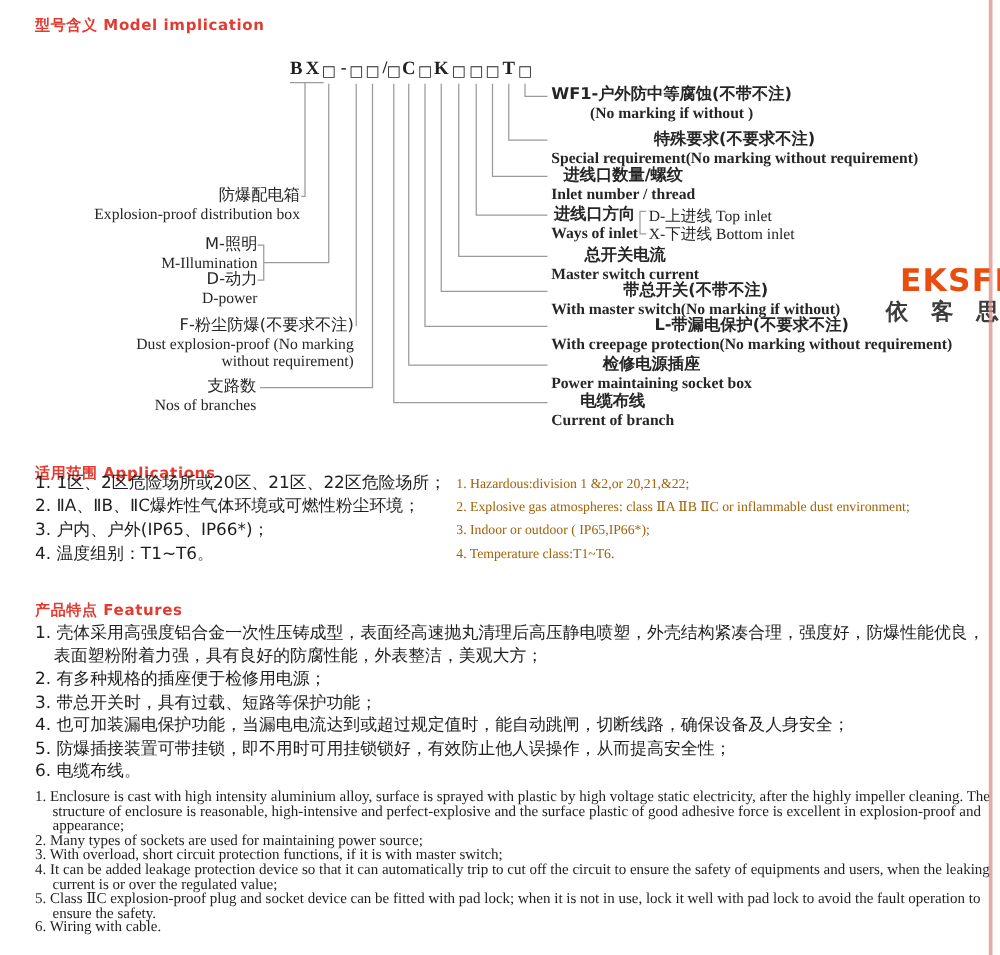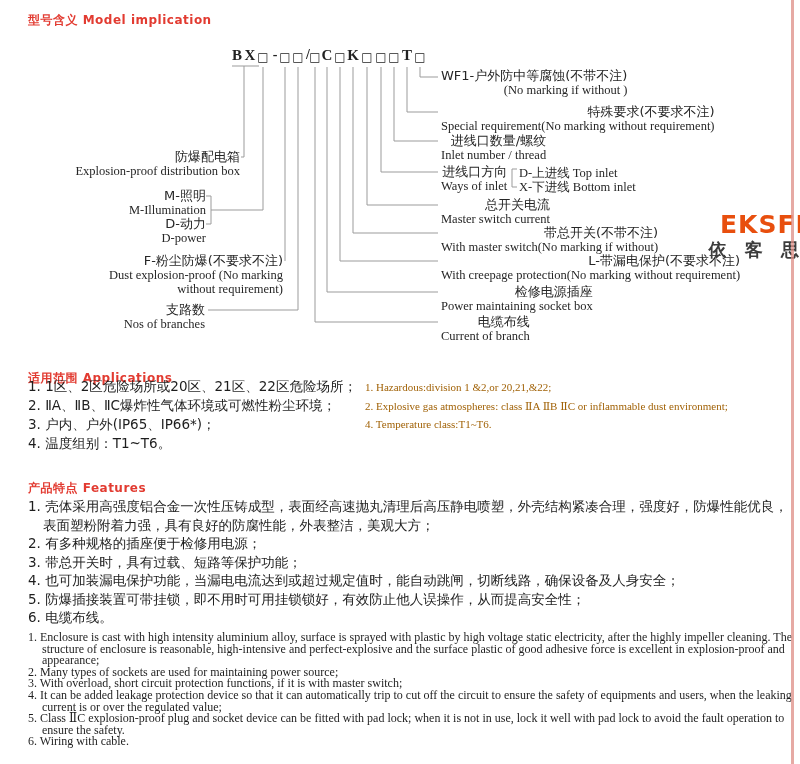--- a/index.html
+++ b/index.html
@@ -13,21 +13,21 @@
   .cc{position:absolute;top:47px;width:16px;text-align:center;
       font-family:"Liberation Serif","DejaVu Serif",serif;font-weight:bold;font-size:15px;color:#222;}
   .cc.sq{font-family:"DejaVu Sans",sans-serif;font-weight:normal;font-size:12px;top:50px;}
   .cc.pn{font-size:14px;}
 
   
   #tree{position:absolute;left:0;top:0;pointer-events:none;}
 
   
   .llabel{position:absolute;text-align:right;}
-  .rlabel{position:absolute;text-align:right;}
+  .rlabel{position:absolute;text-align:center;font-weight:bold;}
   .lab-zh{font-size:13px;line-height:14px;font-family:"DejaVu Sans",sans-serif;color:#262626;white-space:nowrap;}
   .lab-en{font-size:12.5px;line-height:14px;font-family:"Liberation Serif","DejaVu Serif",serif;
           color:#262626;white-space:nowrap;}
 
   
   #inlet-opts{position:absolute;left:519px;top:166px;}
   #inlet-opts .opt{font-size:12.5px;line-height:14px;white-space:nowrap;
                    font-family:"Liberation Serif","DejaVu Serif",serif;color:#262626;}
 
   
@@ -184,20 +184,21 @@
   <div id="app-zh">
     <div class="item">1. 1区、2区危险场所或20区、21区、22区危险场所；</div>
     <div class="item">2. ⅡA、ⅡB、ⅡC爆炸性气体环境或可燃性粉尘环境；</div>
     <div class="item">3. 户内、户外(IP65、IP66*)；</div>
     <div class="item">4. 温度组别：T1~T6。</div>
   </div>
 
   <div id="app-en">
     <div class="item">1. Hazardous:division 1 &amp;2,or 20,21,&amp;22;</div>
     <div class="item">2. Explosive gas atmospheres: class ⅡA ⅡB ⅡC or inflammable dust environment;</div>
+    <div class="item">3. Indoor or outdoor ( IP65,IP66*);</div>
     <div class="item">4. Temperature class:T1~T6.</div>
   </div>
 
   <div class="red-hd" style="left:28px;top:480px">产品特点  Features</div>
 
   <div id="feat-zh">
     <div class="item">1. 壳体采用高强度铝合金一次性压铸成型，表面经高速抛丸清理后高压静电喷塑，外壳结构紧凑合理，强度好，防爆性能优良，表面塑粉附着力强，具有良好的防腐性能，外表整洁，美观大方；</div>
     <div class="item">2. 有多种规格的插座便于检修用电源；</div>
     <div class="item">3. 带总开关时，具有过载、短路等保护功能；</div>
     <div class="item">4. 也可加装漏电保护功能，当漏电电流达到或超过规定值时，能自动跳闸，切断线路，确保设备及人身安全；</div>

